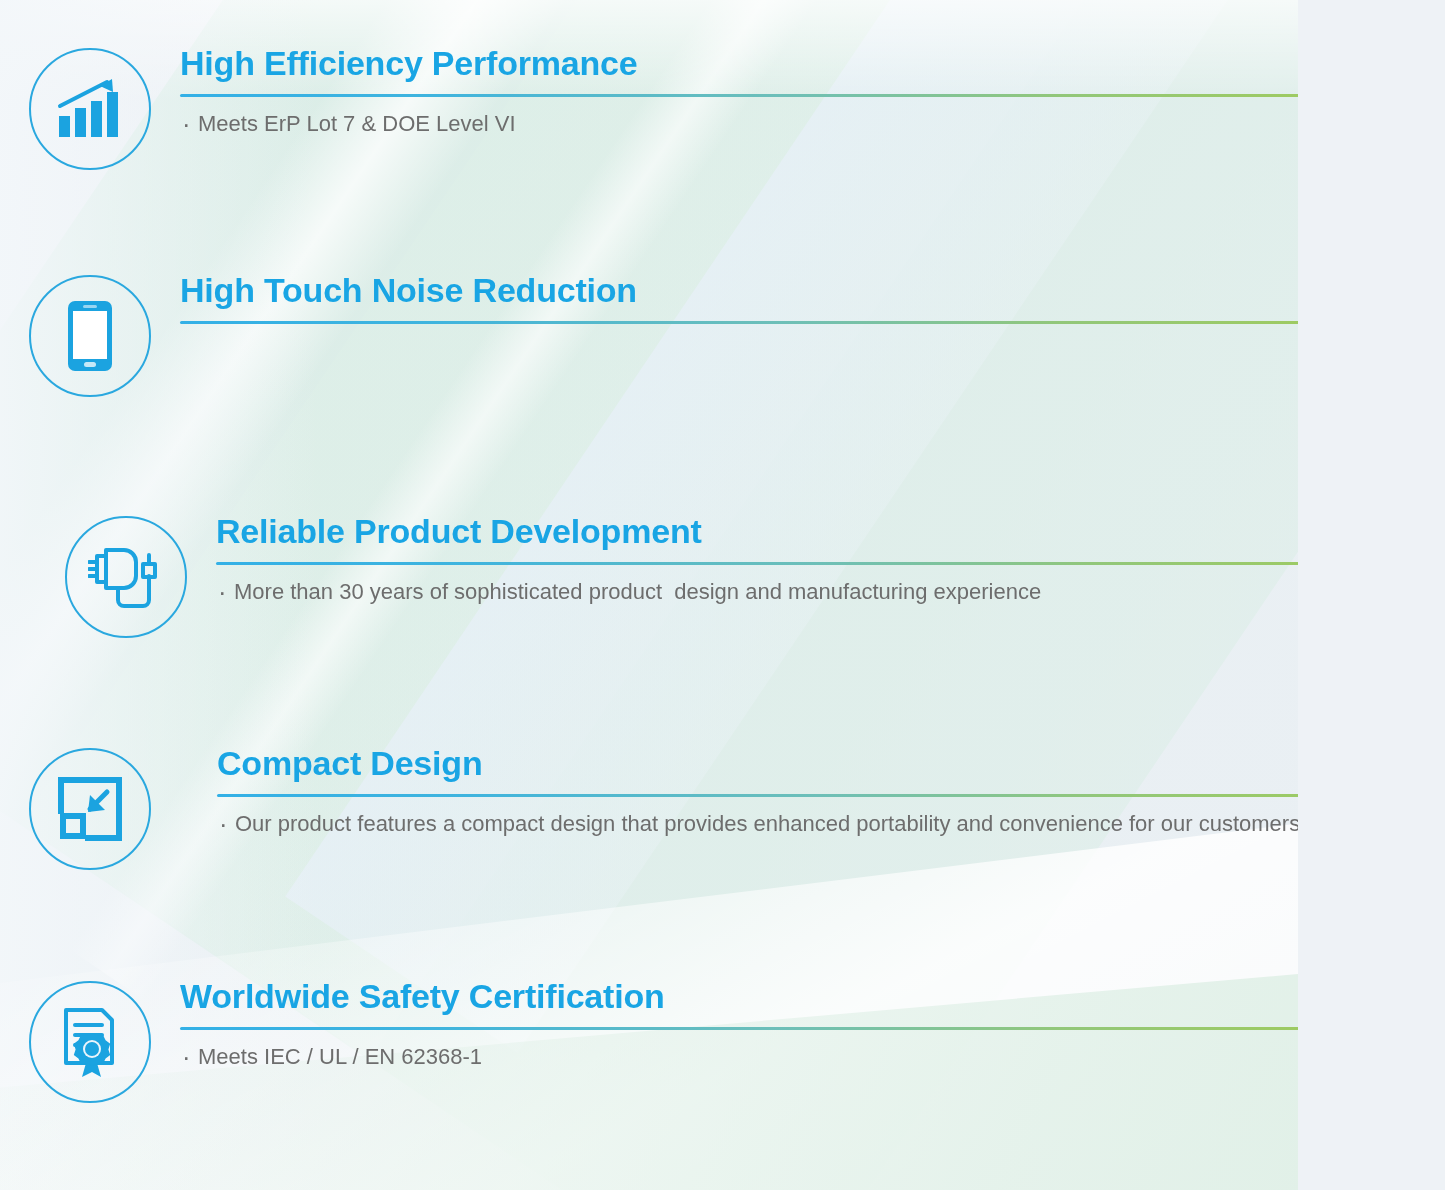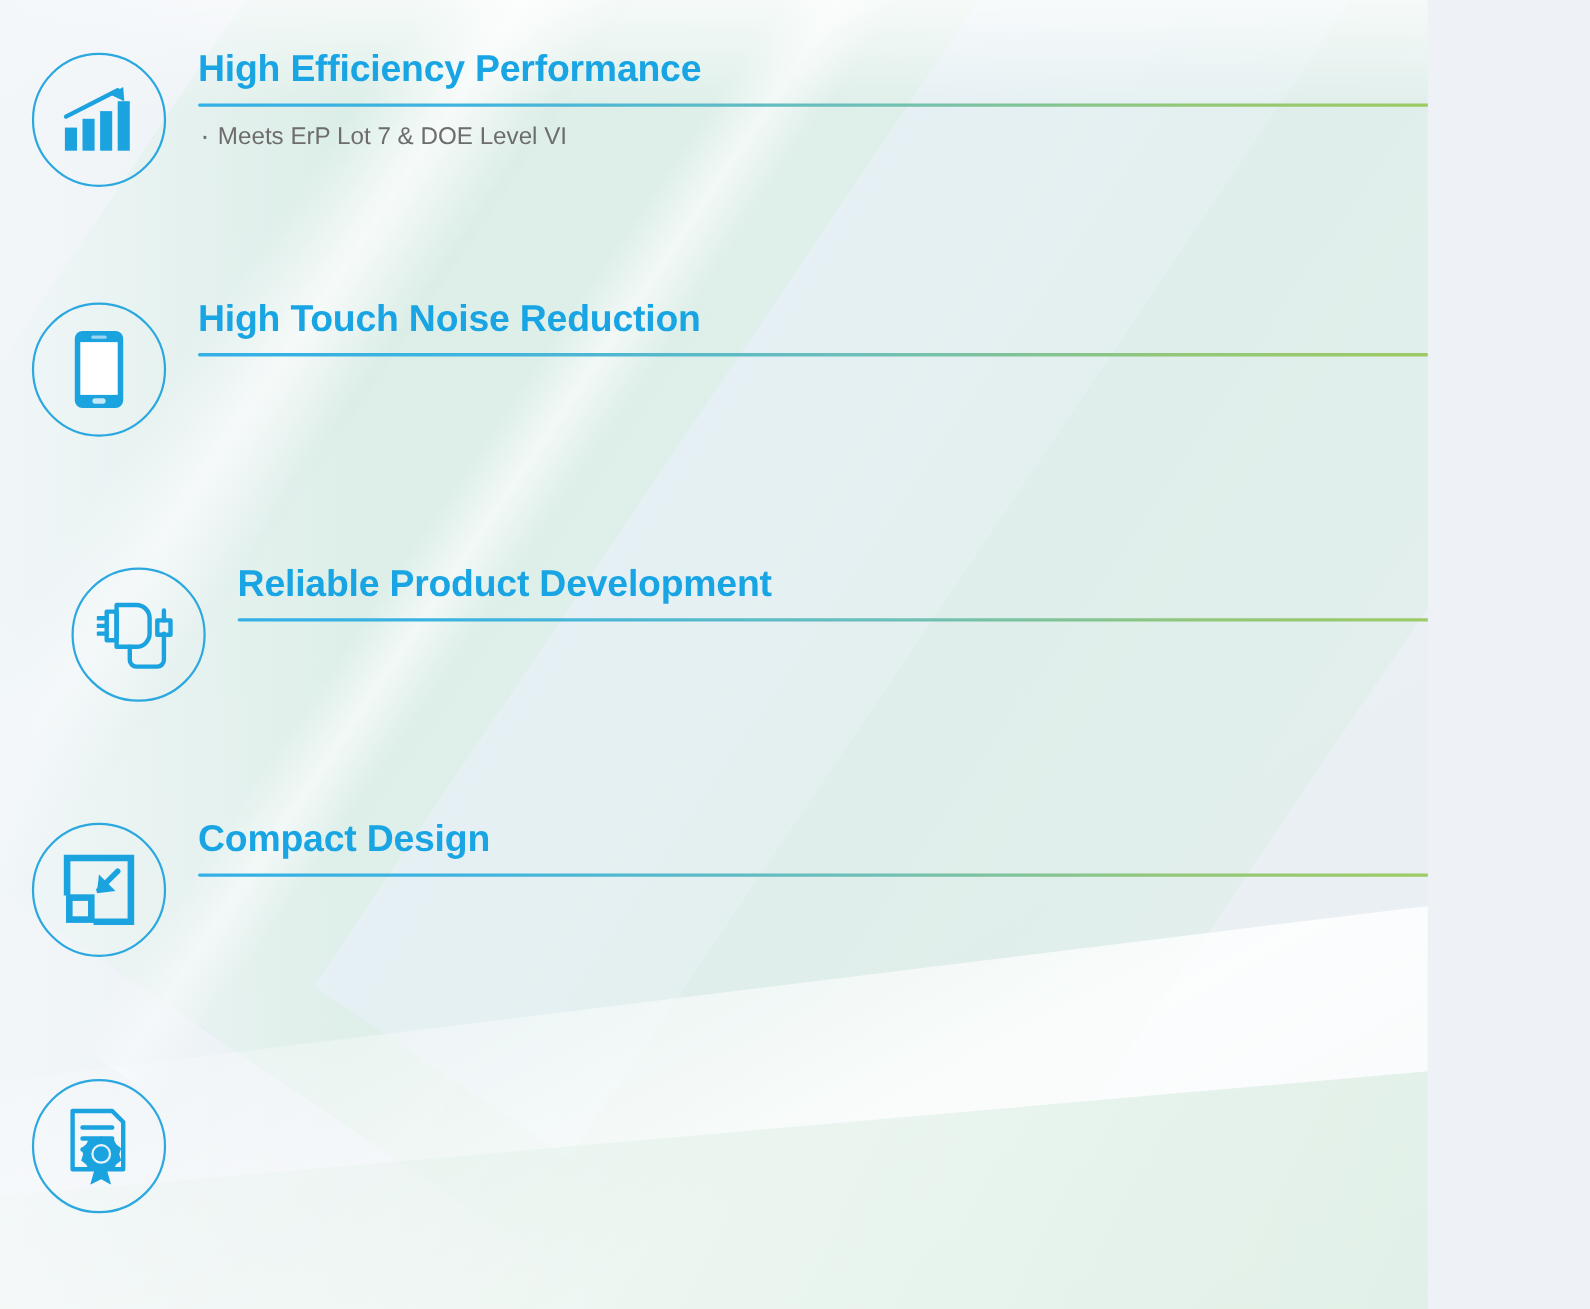--- a/index.html
+++ b/index.html
@@ -161,21 +161,21 @@
     left: 2px;
     top: -2px;
     color: #6d6d6d;
     font-size: 25.5px;
   }
 
   
   #row-0 { top: 44px; }
   #row-1 { top: 271px; }
   #row-2 { top: 512px; padding-left: 36px; }
-  #row-3 { top: 744px; }
+  #row-3 { top: 744px; gap: 37px; }
   #row-4 { top: 977px; }
 </style>
 </head>
 <body>
 
 <div id="page">
 
   <div class="bg-layer">
     <div class="band band-green-1"></div>
     <div class="band band-green-2"></div>
@@ -247,20 +247,21 @@
               <rect x="55" y="22" width="12" height="13"></rect>
               <path d="M61 22 V13"></path>
             </g>
           </svg>
         </div>
       </div>
       <div class="content">
         <div class="feature-title">Reliable Product Development</div>
         <div class="divider"></div>
         <ul class="bullets">
+          <li class="bullet">More than 30 years of sophisticated product  design and manufacturing experience</li>
         </ul>
       </div>
     </div>
 
     <div class="feature-row" id="row-3">
       <div class="icon-wrap">
         <div class="icon-circle">
           <svg width="66" height="66" viewBox="0 0 66 66" aria-hidden="true">
             <g fill="none" stroke="#1ba3e0" stroke-width="6">
               <path d="M4 38 V4 H62 V62 H28"></path>
@@ -269,20 +270,23 @@
             <g fill="none" stroke="#1ba3e0" stroke-width="5" stroke-linecap="round">
               <path d="M50 16 L33 33"></path>
             </g>
             <path d="M31 36 L33 19 L48 34 Z" fill="#1ba3e0"></path>
           </svg>
         </div>
       </div>
       <div class="content">
         <div class="feature-title">Compact Design</div>
         <div class="divider"></div>
+        <ul class="bullets">
+          <li class="bullet">Our product features a compact design that provides enhanced portability and convenience for our customers</li>
+        </ul>
       </div>
     </div>
 
     <div class="feature-row" id="row-4">
       <div class="icon-wrap">
         <div class="icon-circle">
           <svg width="68" height="70" viewBox="0 0 68 70" aria-hidden="true">
             <g fill="none" stroke="#1ba3e0" stroke-width="4" stroke-linejoin="round">
               <path d="M10 3 H46 L56 13 V56 H10 Z"></path>
             </g>
@@ -291,16 +295,23 @@
               <path d="M19 28 H46"></path>
               <path d="M19 38 H34"></path>
             </g>
             <path d="M30 56 L26 70 L36 65 L45 70 L41 56 Z" fill="#1ba3e0"></path>
             <path d="M36 26 l5.2 2.6 5.8 -0.6 2.6 5.2 4.6 3.6 -1.8 5.6 1.8 5.6 -4.6 3.6 -2.6 5.2 -5.8 -0.6 -5.2 2.6 -5.2 -2.6 -5.8 0.6 -2.6 -5.2 -4.6 -3.6 1.8 -5.6 -1.8 -5.6 4.6 -3.6 2.6 -5.2 5.8 0.6 Z" fill="#1ba3e0"></path>
             <circle cx="36" cy="42" r="9" fill="#eaf4fb"></circle>
             <circle cx="36" cy="42" r="7" fill="#1ba3e0"></circle>
           </svg>
         </div>
       </div>
+      <div class="content">
+        <div class="feature-title">Worldwide Safety Certification</div>
+        <div class="divider"></div>
+        <ul class="bullets">
+          <li class="bullet">Meets IEC / UL / EN 62368-1</li>
+        </ul>
+      </div>
     </div>
 
   </div>
 </div>
 
 </body></html>

